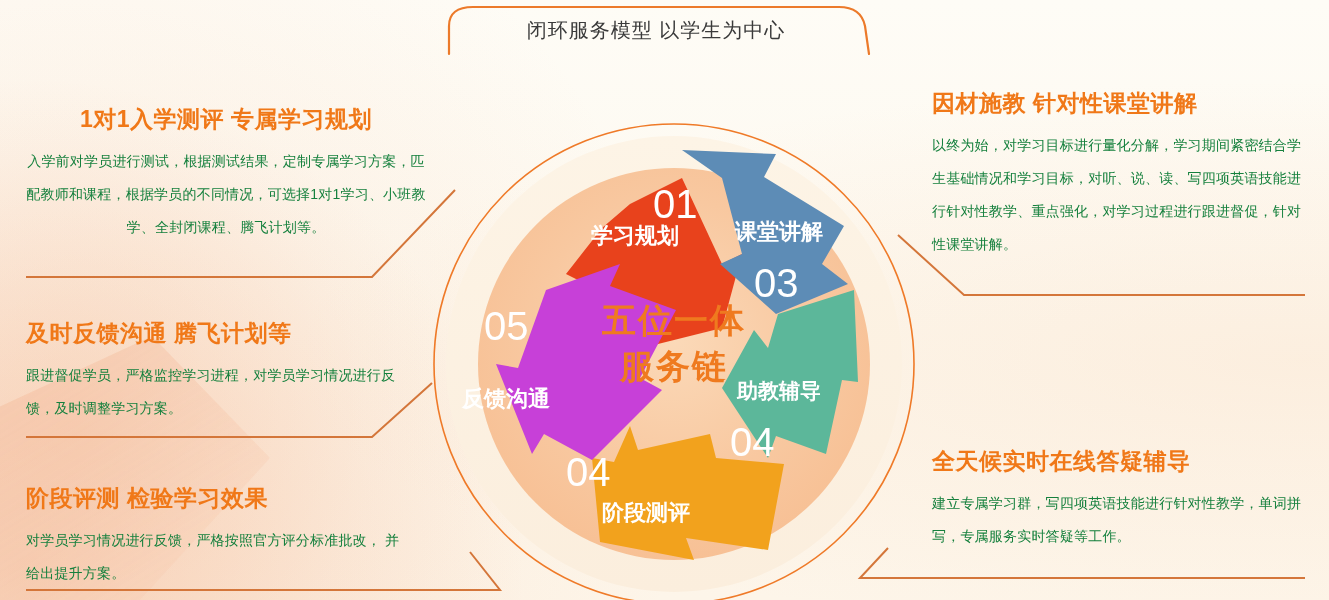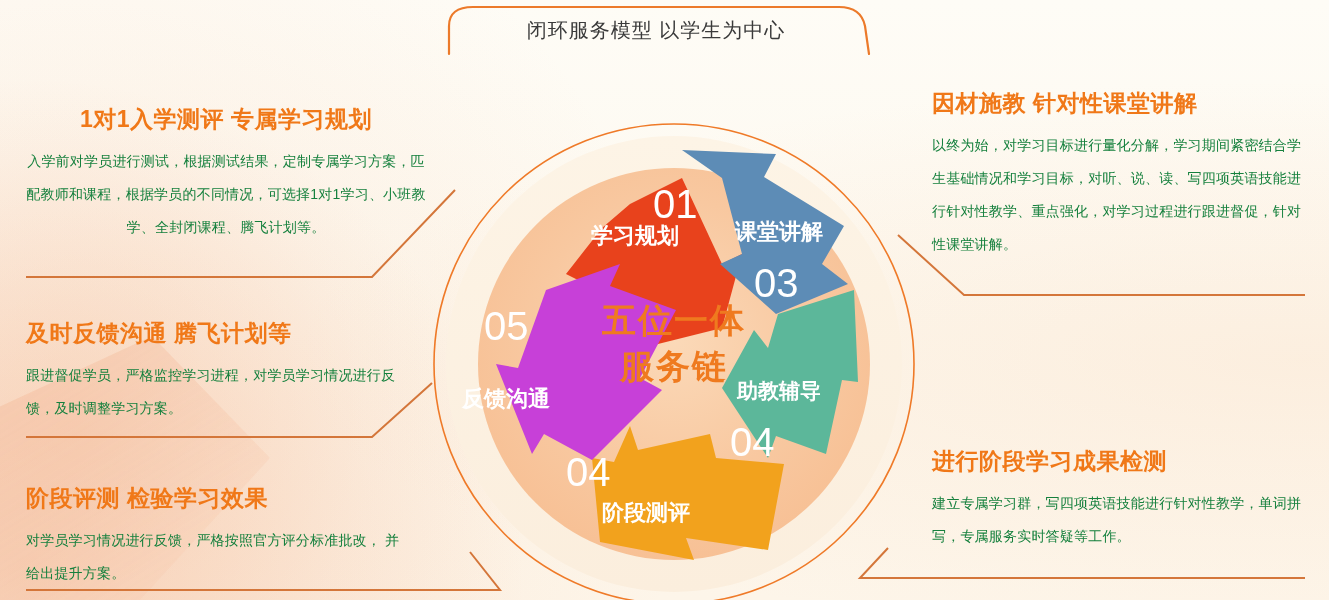--- a/index.html
+++ b/index.html
@@ -158,15 +158,15 @@
   <h3>阶段评测 检验学习效果</h3>
   <p>对学员学习情况进行反馈，严格按照官方评分标准批改， 并给出提升方案。</p>
 </div>
 
 <div class="blk blk-r1">
   <h3>因材施教 针对性课堂讲解</h3>
   <p>以终为始，对学习目标进行量化分解，学习期间紧密结合学生基础情况和学习目标，对听、说、读、写四项英语技能进行针对性教学、重点强化，对学习过程进行跟进督促，针对性课堂讲解。</p>
 </div>
 
 <div class="blk blk-r2">
-  <h3>进行阶段学习成果检测</h3>
+  <h3>全天候实时在线答疑辅导</h3>
   <p>建立专属学习群，写四项英语技能进行针对性教学，单词拼写，专属服务实时答疑等工作。</p>
 </div>
 
 </body></html>

